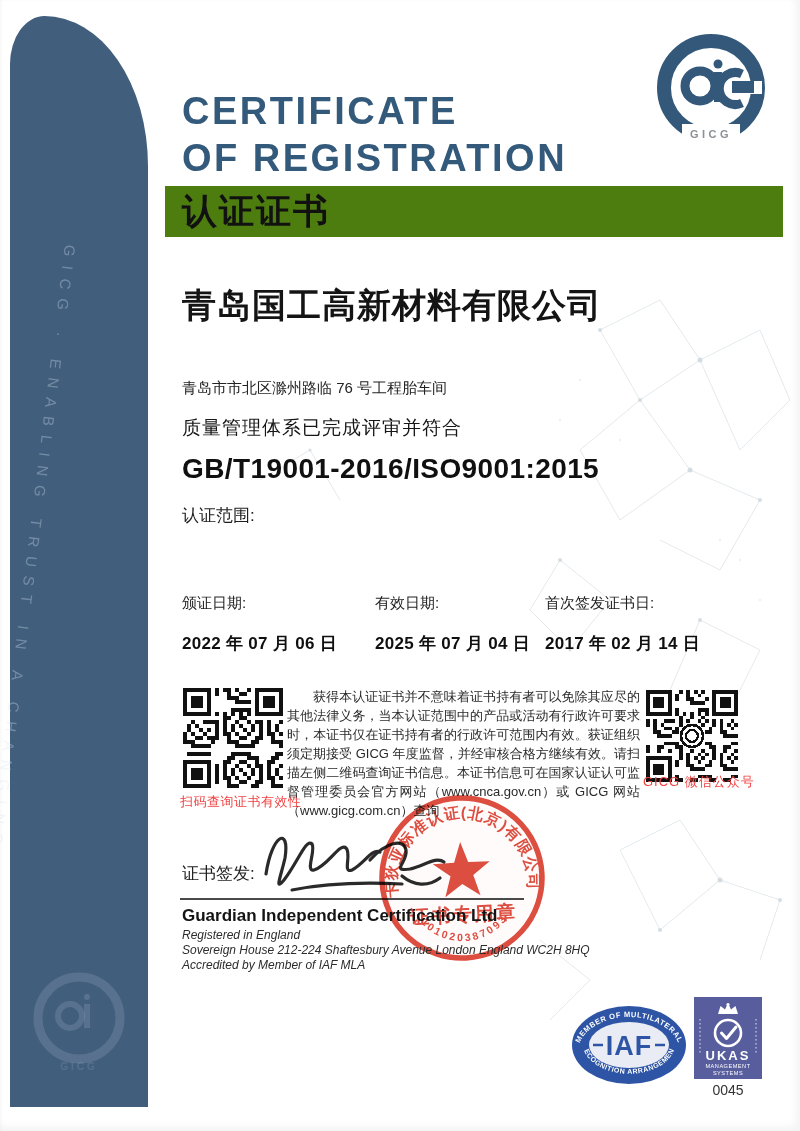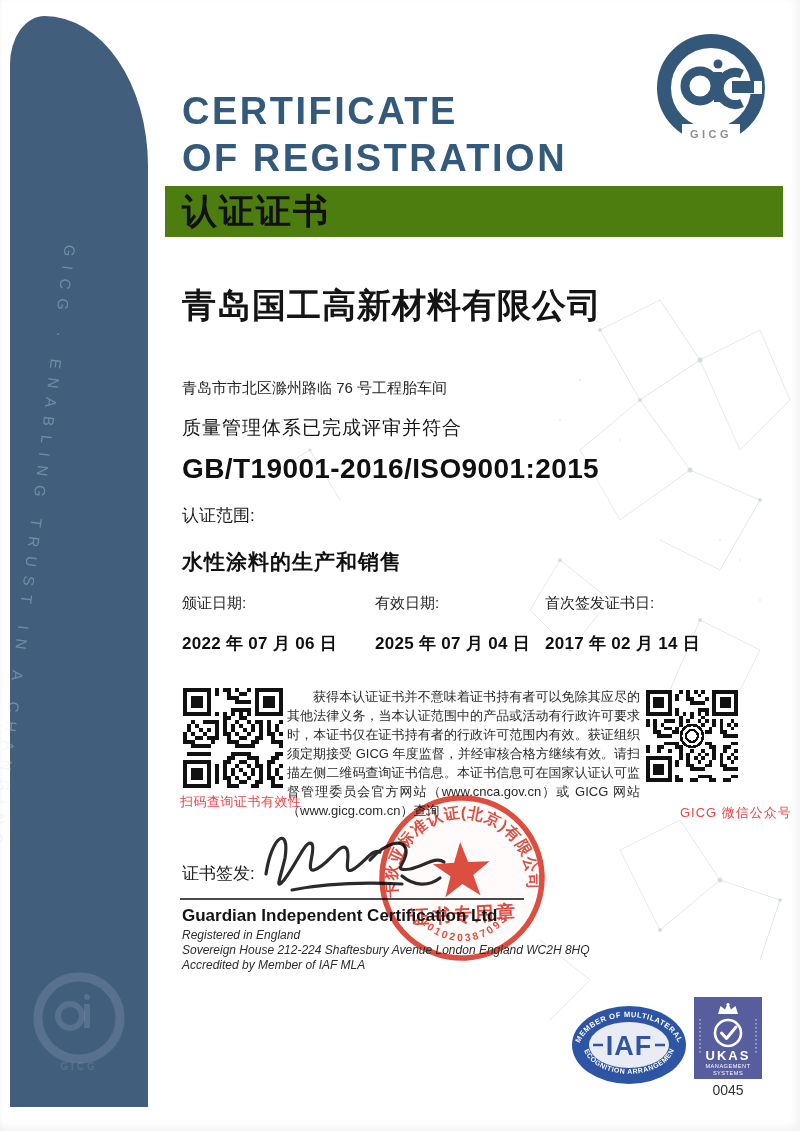--- a/index.html
+++ b/index.html
@@ -58,21 +58,21 @@
   .date-col:nth-child(1){width:193px;}
   .date-col:nth-child(2){width:170px;}
   .date-label{font-size:15px;color:#1d1d1d;}
   .date-value{margin-top:19px;font-size:17px;font-weight:700;color:#0f0f0f;letter-spacing:.3px;}
   
   .qr{position:absolute;background:#fff;}
   .qr-left{left:183px;top:688px;width:100px;height:100px;}
   .qr-right{left:646px;top:690px;width:92px;height:92px;}
   .qr-caption{position:absolute;font-size:13px;color:#ef4444;letter-spacing:.5px;}
   .qr-caption-left{left:180px;top:793px;}
-  .qr-caption-right{left:643px;top:804px;letter-spacing:1px;margin-left:37px;}
+  .qr-caption-right{left:643px;top:773px;letter-spacing:1px;}
   .notice{
     position:absolute;left:287px;top:687px;width:353px;
     font-size:13px;line-height:19px;color:#2a2a2a;
     text-align:justify;text-indent:2em;
   }
   
   .sign-label{position:absolute;left:182px;top:862px;font-size:17px;color:#1b1b1b;}
   .signature{position:absolute;left:252px;top:812px;}
   .sign-line{position:absolute;left:180px;top:898px;width:344px;height:2px;background:#4a4a4a;}
   .stamp{position:absolute;left:374px;top:790px;opacity:.9;mix-blend-mode:multiply;transform:rotate(-3deg);}
@@ -175,21 +175,20 @@
   </div>
 
 
   <div class="row company">青岛国工高新材料有限公司</div>
 
 
   <div class="row address">青岛市市北区滁州路临 76 号工程胎车间</div>
   <div class="row statement">质量管理体系已完成评审并符合</div>
   <div class="row standard">GB/T19001-2016/ISO9001:2015</div>
   <div class="row scope-label">认证范围:</div>
-  <div class="row scope-value">水性涂料的生产和销售</div>
 
   <div class="row dates">
     <div class="date-col">
       <div class="date-label">颁证日期:</div>
       <div class="date-value">2022 年 07 月 06 日</div>
     </div>
     <div class="date-col">
       <div class="date-label">有效日期:</div>
       <div class="date-value">2025 年 07 月 04 日</div>
     </div>

